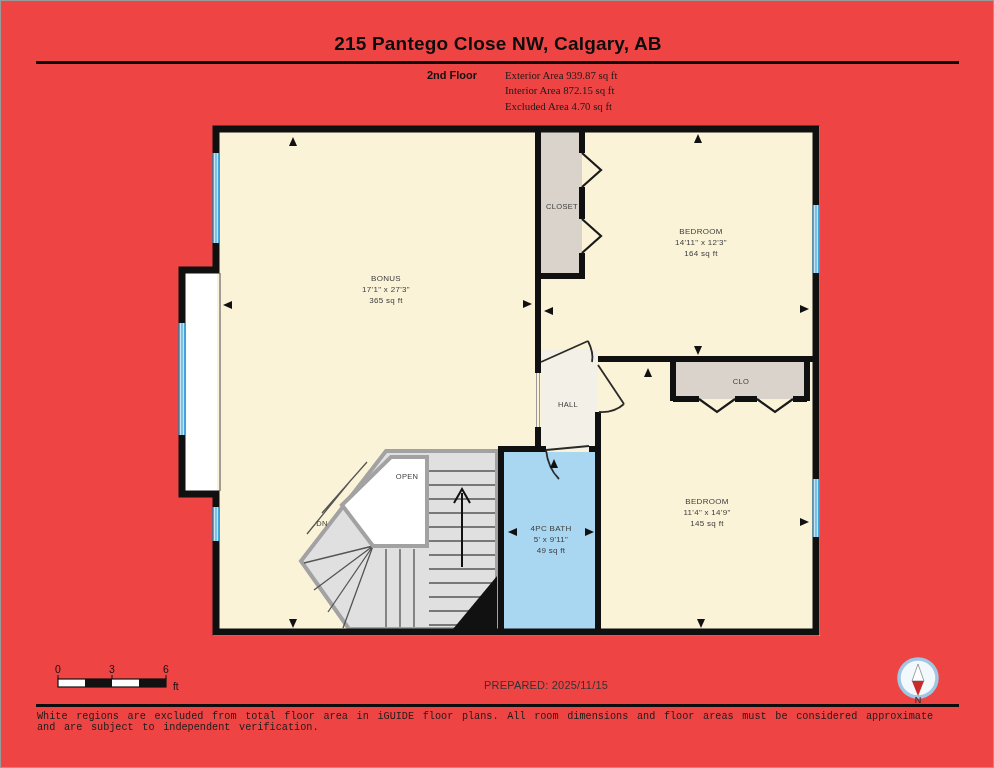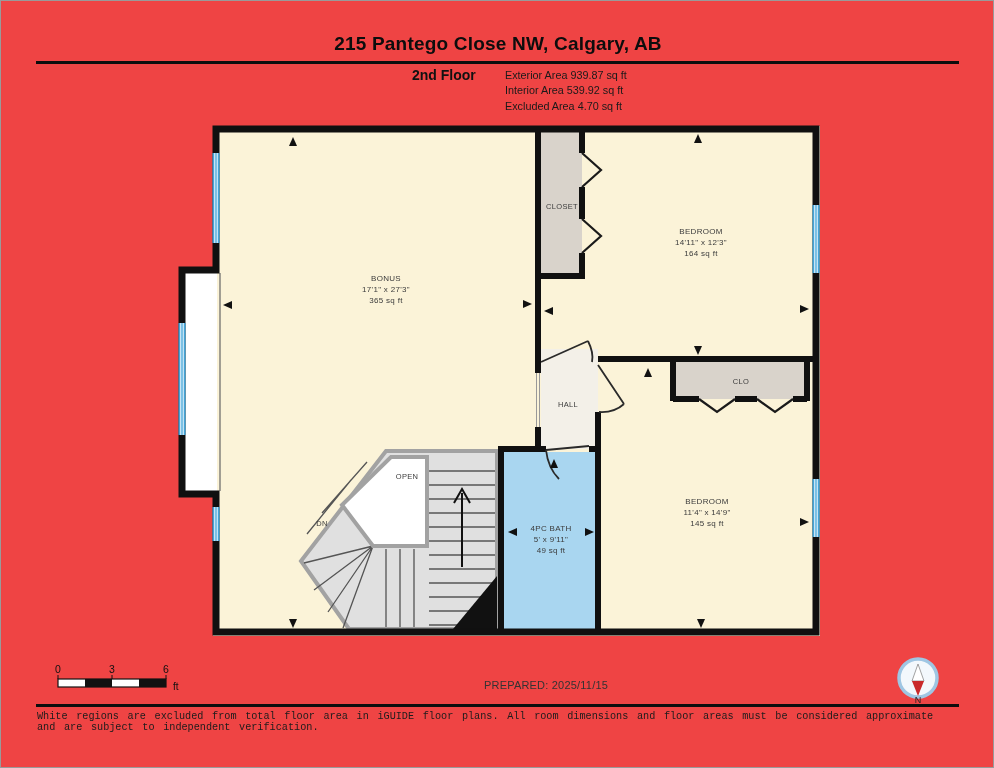--- a/index.html
+++ b/index.html
@@ -9,22 +9,22 @@
     font-family:"Liberation Sans","DejaVu Sans",sans-serif;color:#111;
   }
   .title{
     position:absolute;top:32px;left:0;width:994px;text-align:center;
     font-size:19px;font-weight:bold;letter-spacing:.2px;color:#0d0d0d;
   }
   .rule{position:absolute;left:35px;width:923px;background:#0d0d0d;}
   .rule-top{top:60px;height:2.5px;}
   .rule-bottom{top:703px;height:3px;}
   .floor-stats{position:absolute;top:67px;left:411px;display:flex;gap:13px;}
-  .floor-label{width:80px;text-align:left;font-weight:bold;font-size:14px;line-height:15.4px;}
-  .stat-lines{font-size:10.8px;line-height:15.4px;color:#1a1a1a;}
+  .floor-label{width:80px;text-align:center;font-weight:bold;font-size:11px;line-height:15.4px;}
+  .stat-lines{font-size:10.8px;line-height:15.4px;color:#1a1a1a;font-family:Liberation Serif, serif;}
   .plan-svg{position:absolute;left:0;top:0;}
   .prepared{
     position:absolute;top:678px;left:0;width:994px;text-align:center;
     font-size:11px;color:#333;letter-spacing:.2px;padding-left:48px;
   }
   .disclaimer{
     position:absolute;top:710px;left:36px;width:922px;
     font-size:10.2px;color:#1c1c1c;word-spacing:2.5px;font-family:Liberation Mono, monospace;
   }
   svg text{font-family:"Liberation Sans","DejaVu Sans",sans-serif;}
@@ -38,21 +38,21 @@
 
 <div class="page">
 
   <div class="title">215 Pantego Close NW, Calgary, AB</div>
   <div class="rule rule-top"></div>
 
   <div class="floor-stats">
     <div class="floor-label">2nd Floor</div>
     <div class="stat-lines">
       <div>Exterior Area 939.87 sq ft</div>
-      <div>Interior Area 539.92 sq ft</div>
+      <div>Interior Area 872.15 sq ft</div>
       <div>Excluded Area 4.70 sq ft</div>
     </div>
   </div>
 
   <svg class="plan-svg" width="994" height="768" viewBox="0 0 994 768">
 
     <rect x="212" y="125" width="607" height="510" fill="#FBF3D8"></rect>
 
     <rect x="184" y="272" width="32" height="218" fill="#FFFFFF"></rect>
     <line x1="219" y1="272" x2="219" y2="490" stroke="#666" stroke-width="1.2"></line>

